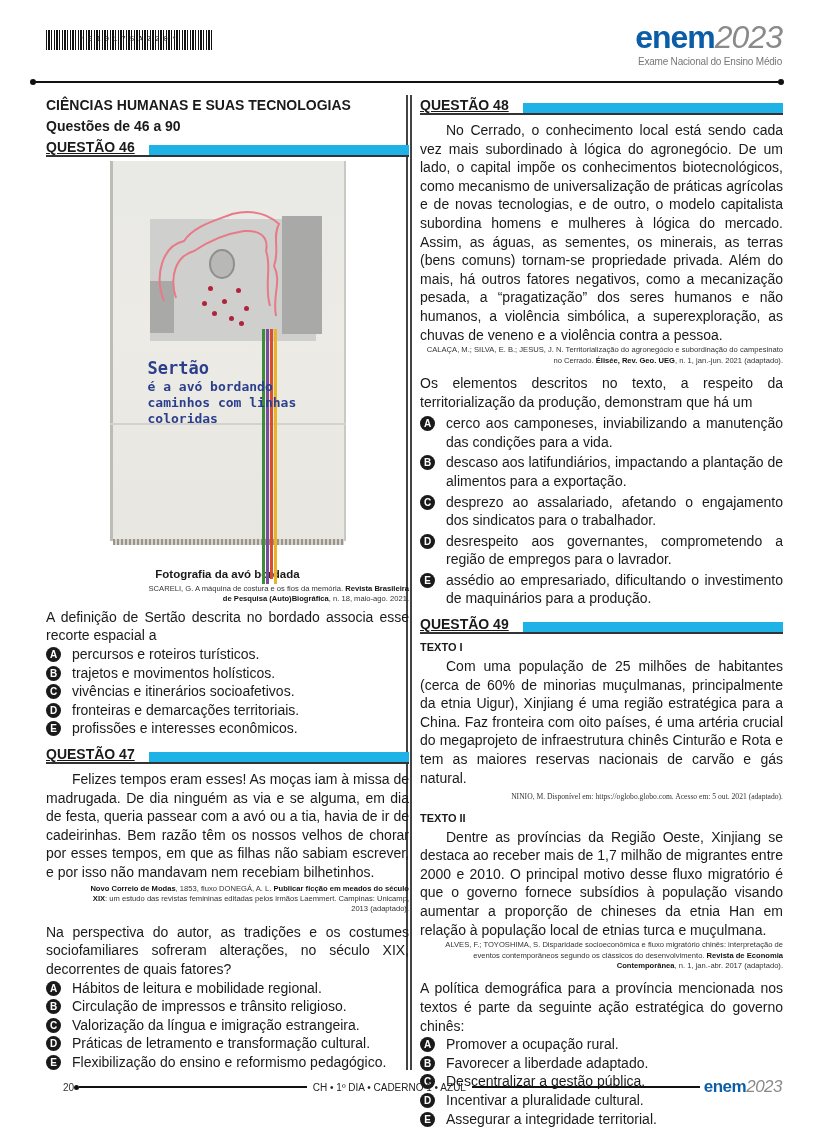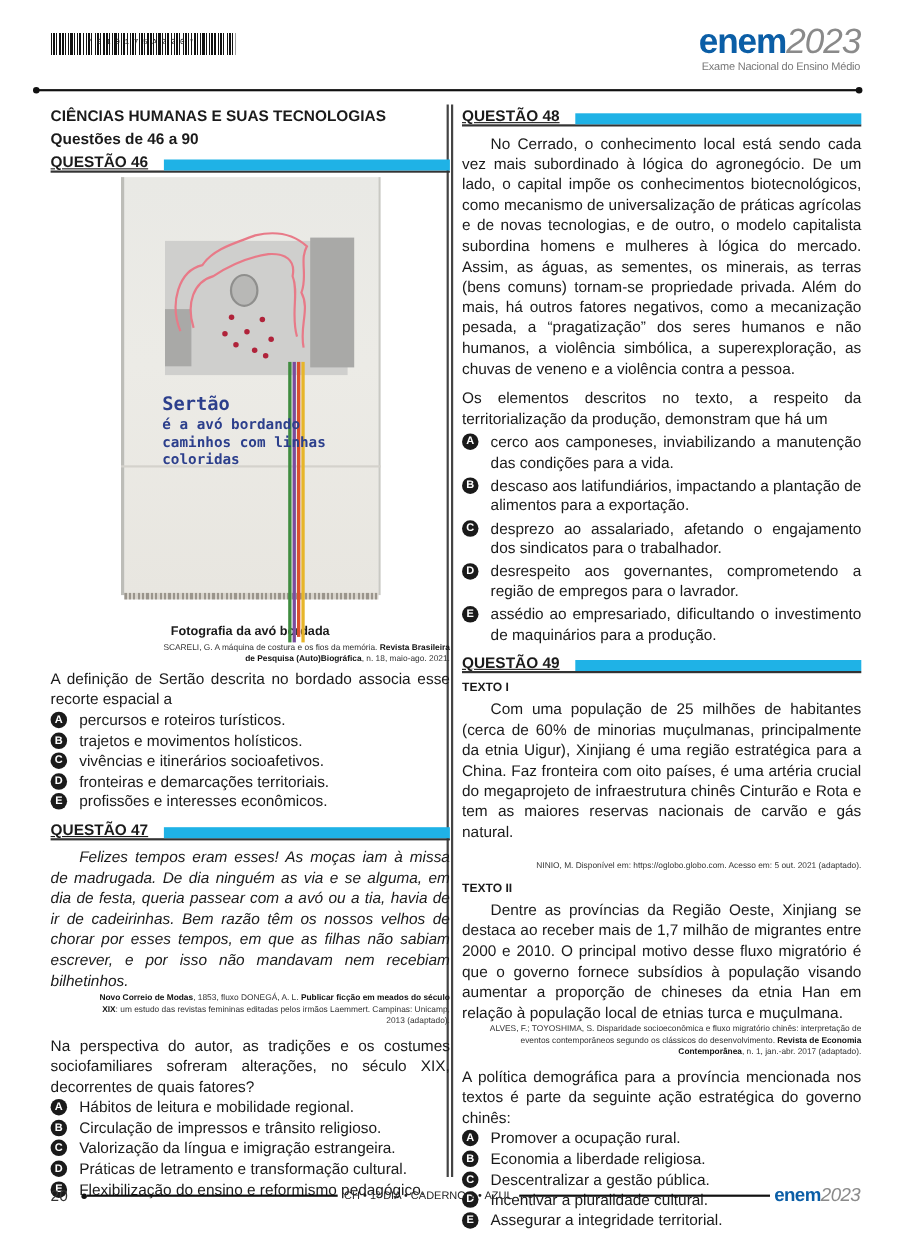--- a/index.html
+++ b/index.html
@@ -52,21 +52,21 @@
   .photo-mid { position: absolute; background: #cfcfcd; }
   .photo-head { position: absolute; width: 26px; height: 30px; border-radius: 50%; background: #b8b8b6; border: 2px solid #8f8f8d; }
   .dot { position: absolute; width: 5px; height: 5px; border-radius: 50%; background: #b0233a; }
   .threads { position: absolute; top: 333px; width: 3px; height: 98px; }
   .emb-text { position: absolute; left: 44px; top: 196px; width: 200px; color: #2c3f8c; font-family: "DejaVu Sans Mono", monospace; font-size: 13px; line-height: 16px; font-weight: bold; }
   .emb-text .big { font-size: 17px; line-height: 22px; }
   .fig-caption { text-align: center; font-weight: bold; font-size: 11.5px; line-height: 16px; margin-top: 2px; }
 
   
   .footer { position: absolute; left: 46px; top: 1079px; width: 736px; height: 16px; display: flex; align-items: center; }
-  .page-num { font-size: 14px; color: #333; width: 28px; }
+  .page-num { font-size: 10px; color: #333; width: 28px; text-align: right; }
   .foot-dot { width: 5px; height: 5px; border-radius: 50%; background: #111; }
   .foot-line { flex: 1; height: 1.5px; background: #111; }
   .foot-center { font-size: 10px; color: #222; padding: 0 6px; white-space: nowrap; }
   .foot-logo { font-size: 17px; letter-spacing: -0.5px; padding-left: 4px; }
 </style>
 </head>
 <body>
 
 <div class="barcode"></div>
 <div class="barcode-text">*010175A220*</div>
@@ -146,21 +146,21 @@
           <span class="opt-text">profissões e interesses econômicos.</span>
         </li>
     </ul>
   </section>
 
   <section style="margin-top:6px;">
     <div class="q-header">
       <span class="q-label">QUESTÃO 47</span>
       <span class="q-bar"></span>
     </div>
-    <div class="p indent" style="margin-top:6px;font-style:italic;">Felizes tempos eram esses! As moças iam à missa de madrugada. De dia ninguém as via e se alguma, em dia de festa, queria passear com a avó ou a tia, havia de ir de cadeirinhas. Bem razão têm os nossos velhos de chorar por esses tempos, em que as filhas não sabiam escrever, e por isso não mandavam nem recebiam bilhetinhos.</div>
+    <div class="p indent" style="margin-top:6px;">Felizes tempos eram esses! As moças iam à missa de madrugada. De dia ninguém as via e se alguma, em dia de festa, queria passear com a avó ou a tia, havia de ir de cadeirinhas. Bem razão têm os nossos velhos de chorar por esses tempos, em que as filhas não sabiam escrever, e por isso não mandavam nem recebiam bilhetinhos.</div>
     <div class="ref" style="margin-top:2px;padding-left:40px;">
       <b>Novo Correio de Modas</b><span>, 1853, fluxo DONEGÁ, A. L. </span><b>Publicar ficção em meados do século XIX</b><span>: um estudo das revistas femininas editadas pelos irmãos Laemmert. Campinas: Unicamp, 2013 (adaptado).</span>
     </div>
     <div class="p" style="margin-top:8px;">Na perspectiva do autor, as tradições e os costumes sociofamiliares sofreram alterações, no século XIX, decorrentes de quais fatores?</div>
     <ul class="opts">
       <li class="opt">
           <span class="badge">A</span>
           <span class="opt-text">Hábitos de leitura e mobilidade regional.</span>
         </li>
       <li class="opt">
@@ -183,20 +183,23 @@
   </section>
 </div>
 
 <div class="col col-right">
   <section>
     <div class="q-header">
       <span class="q-label">QUESTÃO 48</span>
       <span class="q-bar"></span>
     </div>
     <div class="p indent" style="margin-top:6px;">No Cerrado, o conhecimento local está sendo cada vez mais subordinado à lógica do agronegócio. De um lado, o capital impõe os conhecimentos biotecnológicos, como mecanismo de universalização de práticas agrícolas e de novas tecnologias, e de outro, o modelo capitalista subordina homens e mulheres à lógica do mercado. Assim, as águas, as sementes, os minerais, as terras (bens comuns) tornam-se propriedade privada. Além do mais, há outros fatores negativos, como a mecanização pesada, a “pragatização” dos seres humanos e não humanos, a violência simbólica, a superexploração, as chuvas de veneno e a violência contra a pessoa.</div>
+    <div class="ref" style="margin-top:1px;">
+      <span>CALAÇA, M.; SILVA, E. B.; JESUS, J. N. Territorialização do agronegócio e subordinação do campesinato no Cerrado. </span><b>Élisée, Rev. Geo. UEG</b><span>, n. 1, jan.-jun. 2021 (adaptado).</span>
+    </div>
     <div class="p" style="margin-top:8px;">Os elementos descritos no texto, a respeito da territorialização da produção, demonstram que há um</div>
     <ul class="opts opts-spaced" style="margin-top:3px;">
       <li class="opt">
           <span class="badge">A</span>
           <span class="opt-text">cerco aos camponeses, inviabilizando a manutenção das condições para a vida.</span>
         </li>
       <li class="opt">
           <span class="badge">B</span>
           <span class="opt-text">descaso aos latifundiários, impactando a plantação de alimentos para a exportação.</span>
         </li>
@@ -215,35 +218,35 @@
     </ul>
   </section>
 
   <section style="margin-top:6px;">
     <div class="q-header">
       <span class="q-label">QUESTÃO 49</span>
       <span class="q-bar"></span>
     </div>
     <div class="bold-sub" style="margin-top:4px;">TEXTO I</div>
     <div class="p indent">Com uma população de 25 milhões de habitantes (cerca de 60% de minorias muçulmanas, principalmente da etnia Uigur), Xinjiang é uma região estratégica para a China. Faz fronteira com oito países, é uma artéria crucial do megaprojeto de infraestrutura chinês Cinturão e Rota e tem as maiores reservas nacionais de carvão e gás natural.</div>
-    <div class="ref" style="margin-top:17px;">NINIO, M. Disponível em: https://oglobo.globo.com. Acesso em: 5 out. 2021 (adaptado).</div>
+    <div class="ref" style="margin-top:5px;font-family:Liberation Serif, serif;">NINIO, M. Disponível em: https://oglobo.globo.com. Acesso em: 5 out. 2021 (adaptado).</div>
     <div class="bold-sub" style="margin-top:6px;">TEXTO II</div>
     <div class="p indent">Dentre as províncias da Região Oeste, Xinjiang se destaca ao receber mais de 1,7 milhão de migrantes entre 2000 e 2010. O principal motivo desse fluxo migratório é que o governo fornece subsídios à população visando aumentar a proporção de chineses da etnia Han em relação à população local de etnias turca e muçulmana.</div>
     <div class="ref" style="margin-top:1px;padding-left:20px;">
       <span>ALVES, F.; TOYOSHIMA, S. Disparidade socioeconômica e fluxo migratório chinês: interpretação de eventos contemporâneos segundo os clássicos do desenvolvimento. </span><b>Revista de Economia Contemporânea</b><span>, n. 1, jan.-abr. 2017 (adaptado).</span>
     </div>
     <div class="p" style="margin-top:8px;">A política demográfica para a província mencionada nos textos é parte da seguinte ação estratégica do governo chinês:</div>
     <ul class="opts">
       <li class="opt">
           <span class="badge">A</span>
           <span class="opt-text">Promover a ocupação rural.</span>
         </li>
       <li class="opt">
           <span class="badge">B</span>
-          <span class="opt-text">Economia a liberdade religiosa.</span>
+          <span class="opt-text">Favorecer a liberdade adaptado.</span>
         </li>
       <li class="opt">
           <span class="badge">C</span>
           <span class="opt-text">Descentralizar a gestão pública.</span>
         </li>
       <li class="opt">
           <span class="badge">D</span>
           <span class="opt-text">Incentivar a pluralidade cultural.</span>
         </li>
       <li class="opt">

